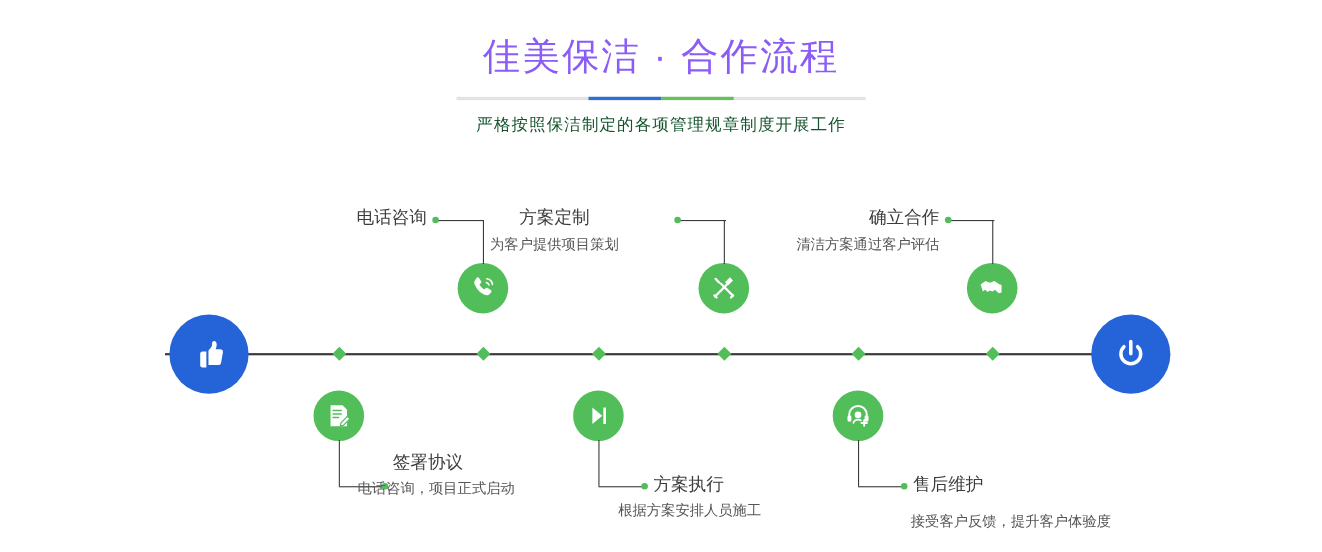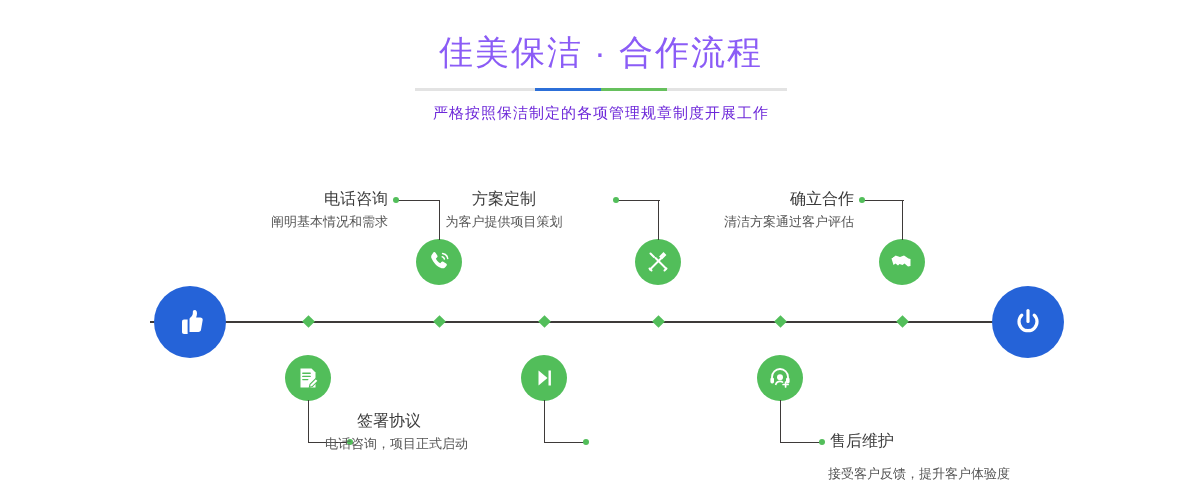--- a/index.html
+++ b/index.html
@@ -53,21 +53,21 @@
     position: absolute;
     left: 186px;
     top: 0;
     width: 66px;
     height: 3px;
     background: #66c05d;
   }
   .subtitle {
     margin-top: 13px;
     font-size: 15px;
-    color: #6d28d9;
+    color: #14532d;
     letter-spacing: 1px;
   }
 
   
   .timeline {
     position: absolute;
     left: 0;
     top: 0;
     width: 1202px;
     height: 411px;
@@ -201,21 +201,20 @@
           <path d="M16.2 7.8c1.1 0.3 1.9 1.1 2.2 2.2" stroke="#ffffff" stroke-width="1.5" fill="none" stroke-linecap="round"></path>
         </svg>
       </span>
     </div>
     <div class="diamond" style="left:435px;"></div>
     <div class="vline" style="left:439px; top:200px; height:40px;"></div>
     <div class="hline" style="left:396px; top:200px; width:44px;"></div>
     <div class="dot" style="left:393px; top:197px;"></div>
     <div class="label right-align" style="left:176px; top:188px; width:212px;">
       <div class="lab-title">电话咨询</div>
-      <div class="lab-desc">阐明基本情况和需求</div>
     </div>
 
     <div class="node" style="left:285px; top:355px;">
       <span>
         <svg width="26" height="26" viewBox="0 0 26 26" fill="#ffffff">
           <path d="M5.5 3.5h11l4 4v15h-15z" fill="#ffffff"></path>
           <path d="M7.8 8.2h7.4M7.8 11.4h7.4M7.8 14.6h5" stroke="#52be5a" stroke-width="1.4" stroke-linecap="round"></path>
           <path d="M20.8 13.5l2.3 2.3-5.8 5.8-2.9 0.6 0.6-2.9z" fill="#ffffff" stroke="#52be5a" stroke-width="1.1"></path>
         </svg>
       </span>
@@ -255,20 +254,24 @@
         <svg width="24" height="24" viewBox="0 0 24 24" fill="#ffffff">
           <path d="M6.5 4.5l9 7.5-9 7.5z"></path>
           <rect x="16.5" y="4.5" width="2.4" height="15"></rect>
         </svg>
       </span>
     </div>
     <div class="diamond" style="left:540px;"></div>
     <div class="vline" style="left:544px; top:400px; height:42px;"></div>
     <div class="hline" style="left:544px; top:442px; width:42px;"></div>
     <div class="dot" style="left:583px; top:439px;"></div>
+    <div class="label left-align" style="left:594px; top:430px; width:240px;">
+      <div class="lab-title">方案执行</div>
+      <div class="lab-desc" style="margin-left:-32px;">根据方案安排人员施工</div>
+    </div>
 
     <div class="node" style="left:879px; top:239px;">
       <span>
         <svg width="26" height="26" viewBox="0 0 26 26" fill="#ffffff">
           <path d="M2.5 9.5l4-3 4.5 1.5 4-1.5 4.5 3 2 0.5v7l-2.5 0.5-3.5-3-2 1.5-3-1-1.5 1.5-2.5-2-2 1.5z"></path>
           <path d="M3 8.5l3.5-2.5M23 8.5L19.5 6" stroke="#52be5a" stroke-width="1" fill="none"></path>
         </svg>
       </span>
     </div>
     <div class="diamond" style="left:898px;"></div>

